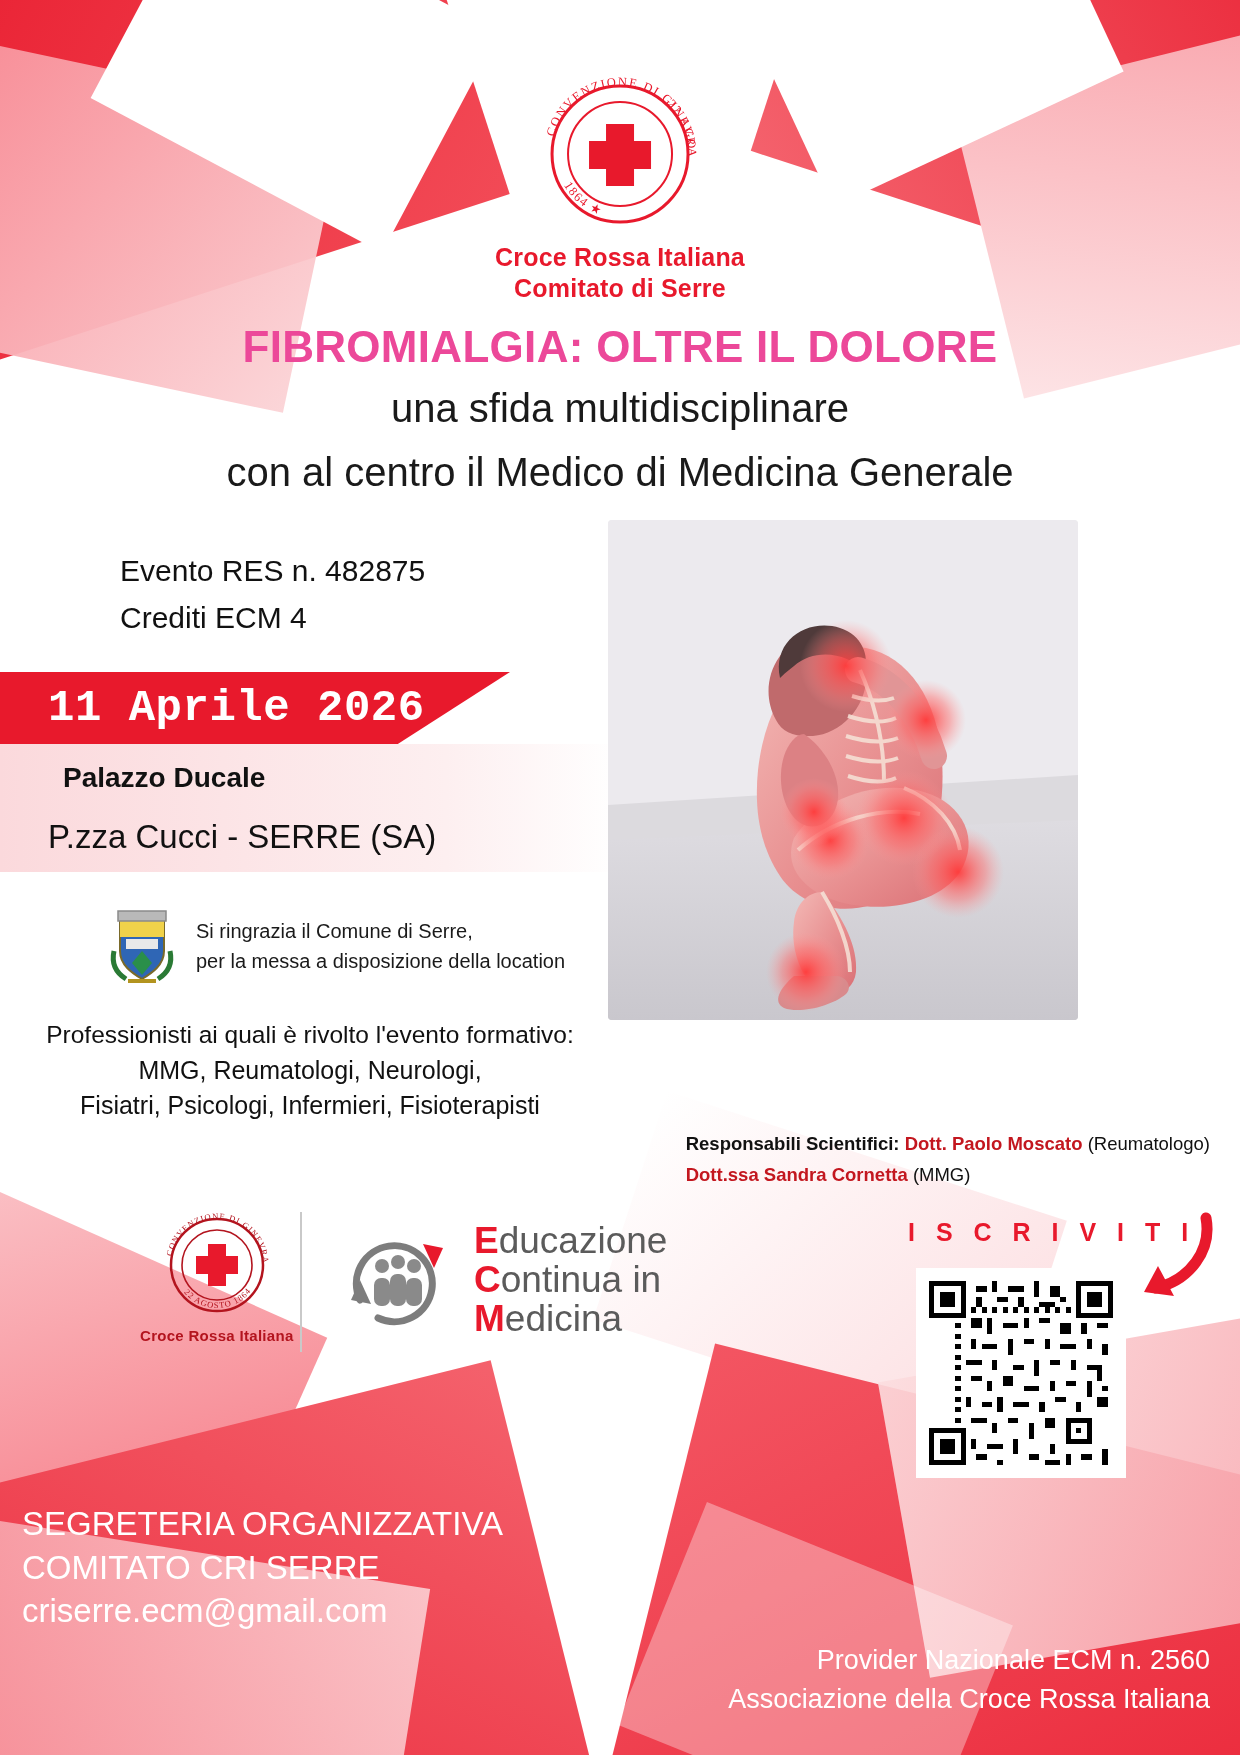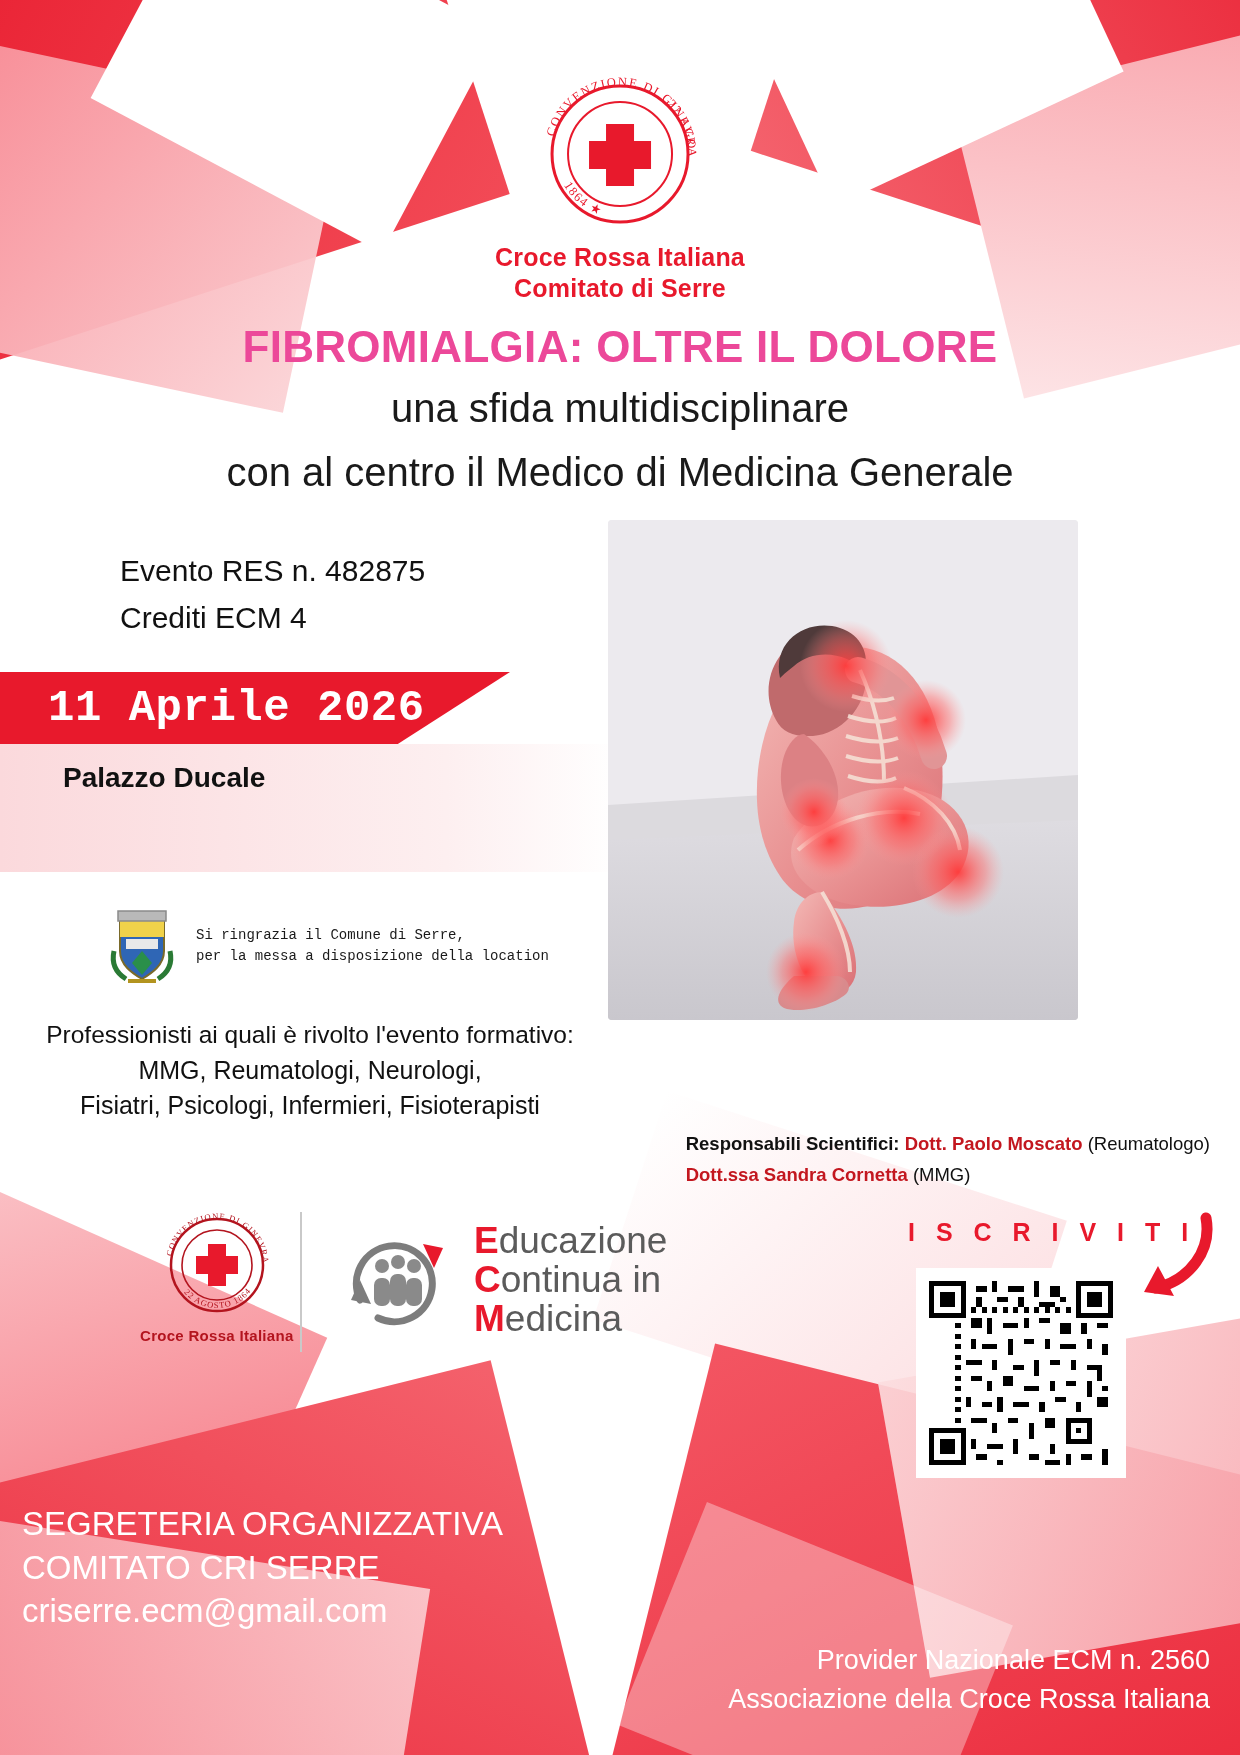--- a/index.html
+++ b/index.html
@@ -221,22 +221,22 @@
   
   .comune-block {
     position: absolute;
     top: 905px;
     left: 106px;
     display: flex;
     align-items: center;
     gap: 18px;
   }
   .comune-text {
-    font-family: Liberation Mono, monospace;
-    font-size: 14px;
+    font-family: Liberation Sans, sans-serif;
+    font-size: 20px;
     color: #1a1a1a;
     line-height: 1.5;
   }
 
   
   .pro-block {
     position: absolute;
     top: 1018px;
     left: 0;
     width: 620px;
@@ -416,20 +416,21 @@
     <div class="event-code">
       <div>Evento RES n. 482875</div>
       <div>Crediti ECM 4</div>
     </div>
 
     <div class="venue-band"></div>
     <div class="date-ribbon">
       <span>11 Aprile 2026</span>
     </div>
     <div class="venue-name">Palazzo Ducale</div>
+    <div class="venue-addr">P.zza Cucci - SERRE (SA)</div>
 
     <div class="comune-block">
       <svg width="72" height="82" viewBox="0 0 72 82">
         <path d="M14 16 h44 v30 c0 14 -12 22 -22 28 c-10 -6 -22 -14 -22 -28 z" fill="#2f66b5" stroke="#7a6a2a" stroke-width="2"></path>
         <path d="M14 16 h44 v16 h-44 z" fill="#f0d24a"></path>
         <path d="M20 34 h32 v10 h-32 z" fill="#e9e9e9"></path>
         <path d="M36 46 l10 12 -10 12 -10 -12 z" fill="#2a8f4a"></path>
         <rect x="12" y="6" width="48" height="10" fill="#b9b9b9" stroke="#8a8a8a" stroke-width="1.5"></rect>
         <path d="M8 46 q-4 18 12 28" stroke="#2a7a35" stroke-width="5" fill="none"></path>
         <path d="M64 46 q4 18 -12 28" stroke="#2a7a35" stroke-width="5" fill="none"></path>

